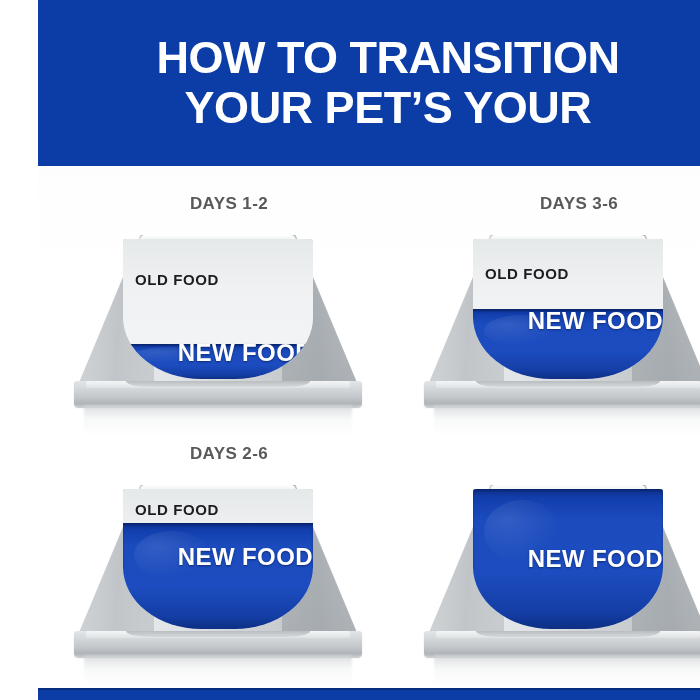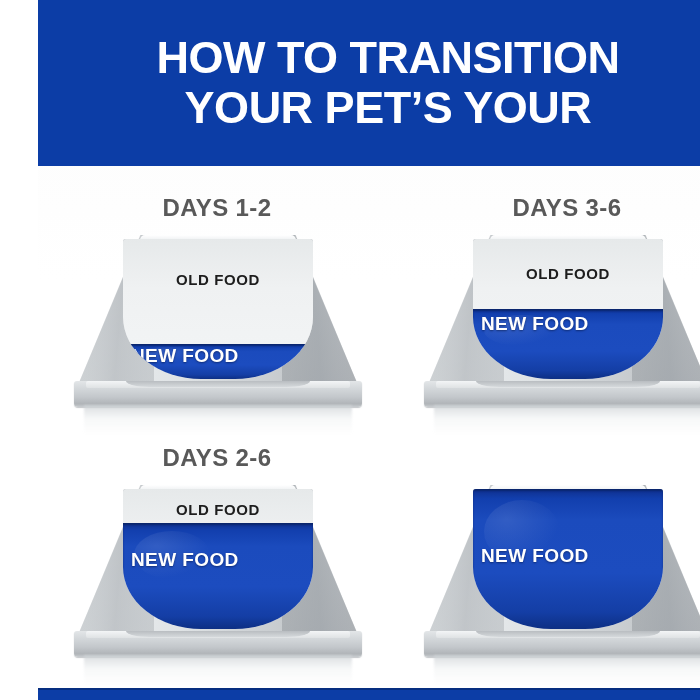--- a/index.html
+++ b/index.html
@@ -64,25 +64,25 @@
     width: 350px;
     height: 255px;
   }
   #panel-0 { left: 0px;   top: 180px; }
   #panel-1 { left: 350px; top: 180px; }
   #panel-2 { left: 0px;   top: 430px; }
   #panel-3 { left: 350px; top: 430px; }
 
   .panel-label {
     position: absolute;
-    left: 4px; top: 14px;
+    left: 16px; top: 14px;
     width: 350px;
     text-align: center;
     color: #595959;
-    font-size: 24px;
+    font-size: 17px;
     font-weight: bold;
     letter-spacing: 0.4px;
   }
 
   
   .bowl {
     position: absolute;
     left: 40px;
     top: 55px;
     width: 280px;
@@ -171,33 +171,34 @@
     width: 40%; height: 45%;
     border-radius: 50%;
     background: radial-gradient(ellipse at 30% 30%, rgba(255,255,255,0.10), rgba(255,255,255,0) 70%);
     pointer-events: none;
   }
 
   .label-old {
     position: absolute;
     left: 0;
     width: 100%;
-    text-align: center;
+    text-align: left;
     color: #1d1d1d;
     font-size: 15px;
     font-weight: bold;
     letter-spacing: 0.6px;
+    padding-left: 12px;
   }
   .label-new {
     position: absolute;
-    left: 8px;
+    left: 0;
     width: 100%;
-    text-align: left;
+    text-align: right;
     color: #ffffff;
-    font-size: 19px;
+    font-size: 24px;
     font-weight: bold;
     letter-spacing: 0.4px;
     text-shadow: 0 1px 2px rgba(5,20,60,0.55);
   }
 
   
   .bowl-foot {
     position: absolute;
     left: -4px;
     top: 146px;

